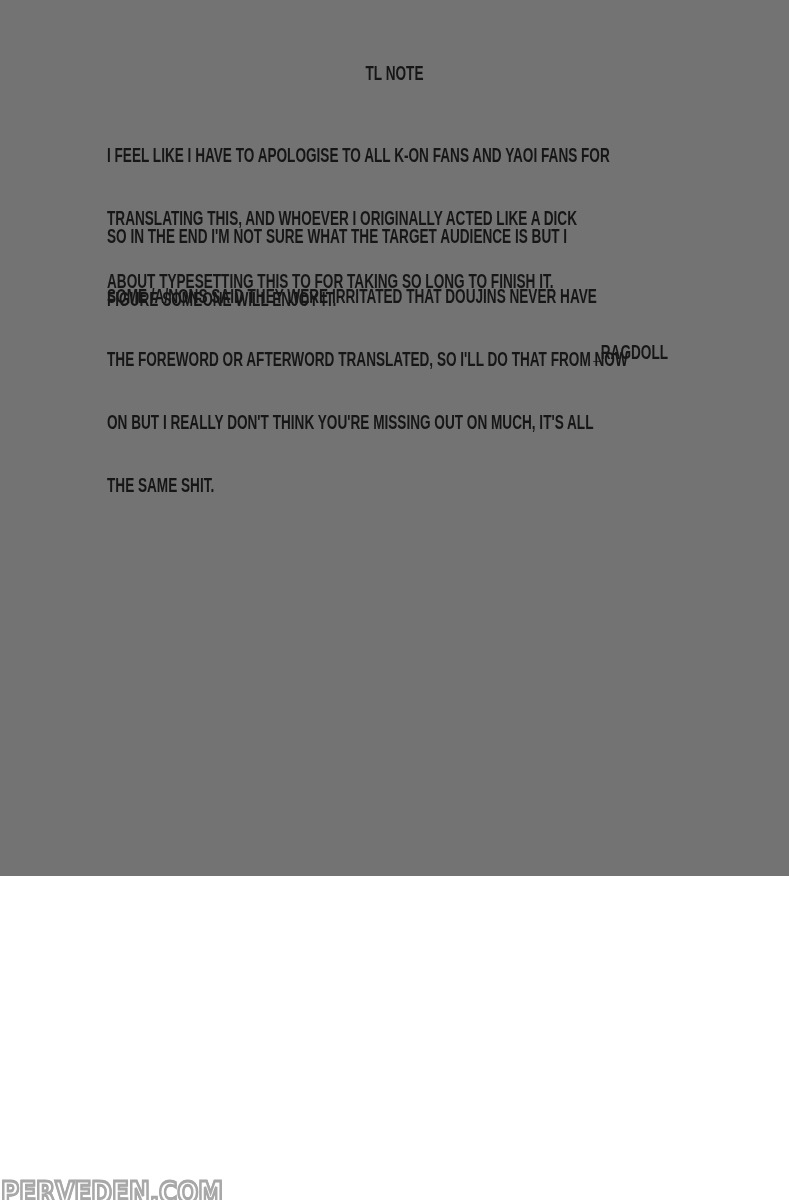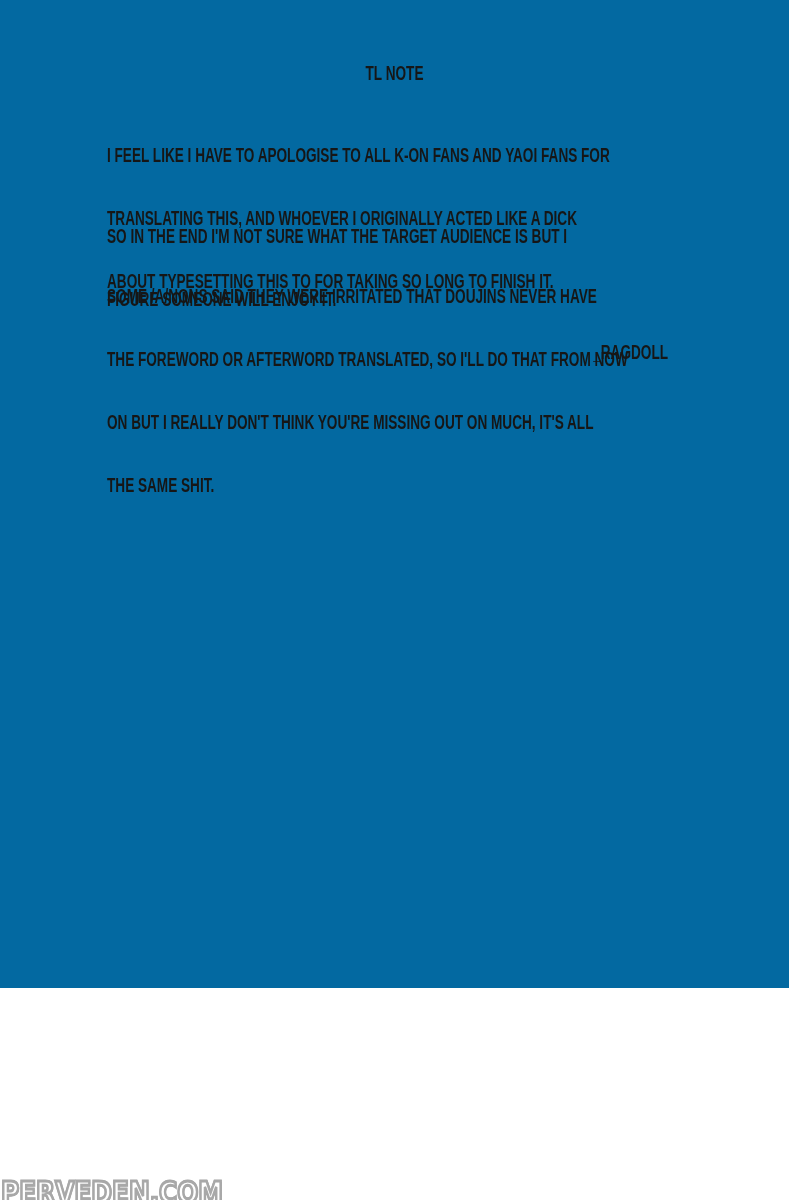--- a/index.html
+++ b/index.html
@@ -11,22 +11,22 @@
     height: 1200px;
     background: #ffffff;
     overflow: hidden;
     position: relative;
     font-family: "Liberation Sans", sans-serif;
   }
   .page {
     position: absolute;
     left: 0; top: 0;
     width: 789px;
-    height: 988px;
-    background: #0369a1;
+    height: 876px;
+    background: #737373;
   }
   
   .comic {
     font-family: "Liberation Sans", sans-serif;
     font-weight: bold;
     color: #161616;
     font-size: 20px;
     line-height: 21px;
     white-space: pre;
     letter-spacing: 0;

